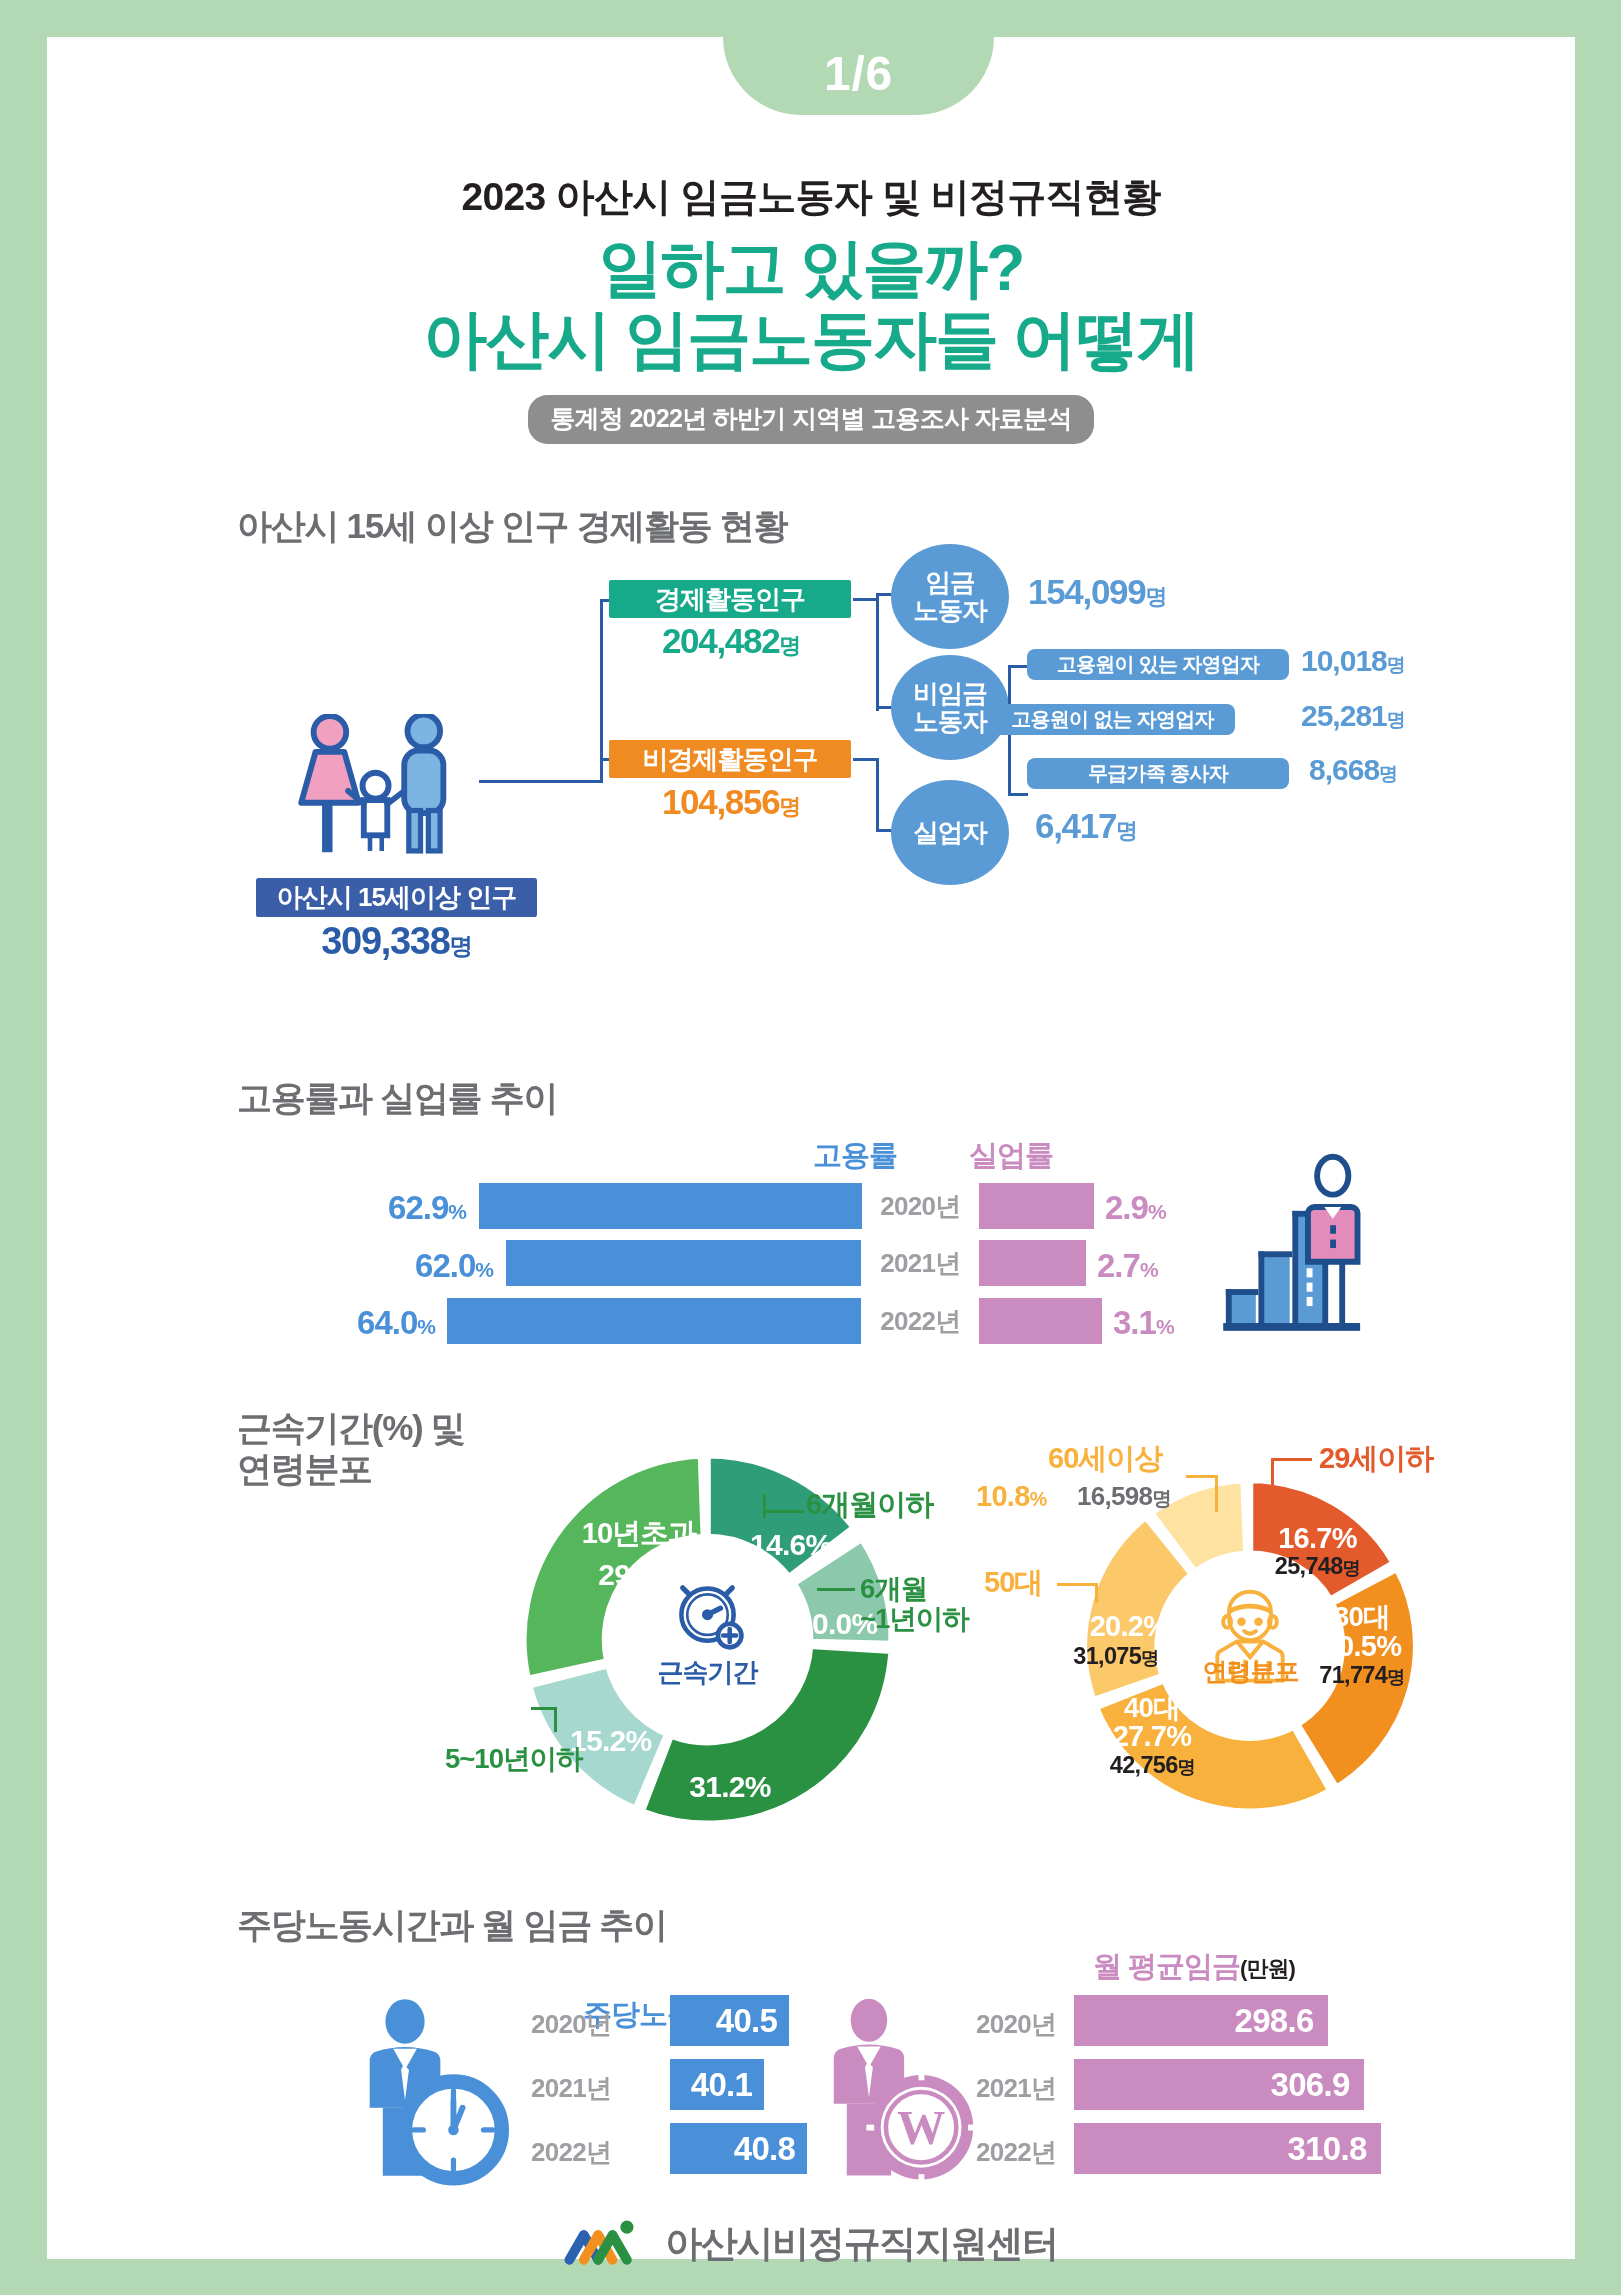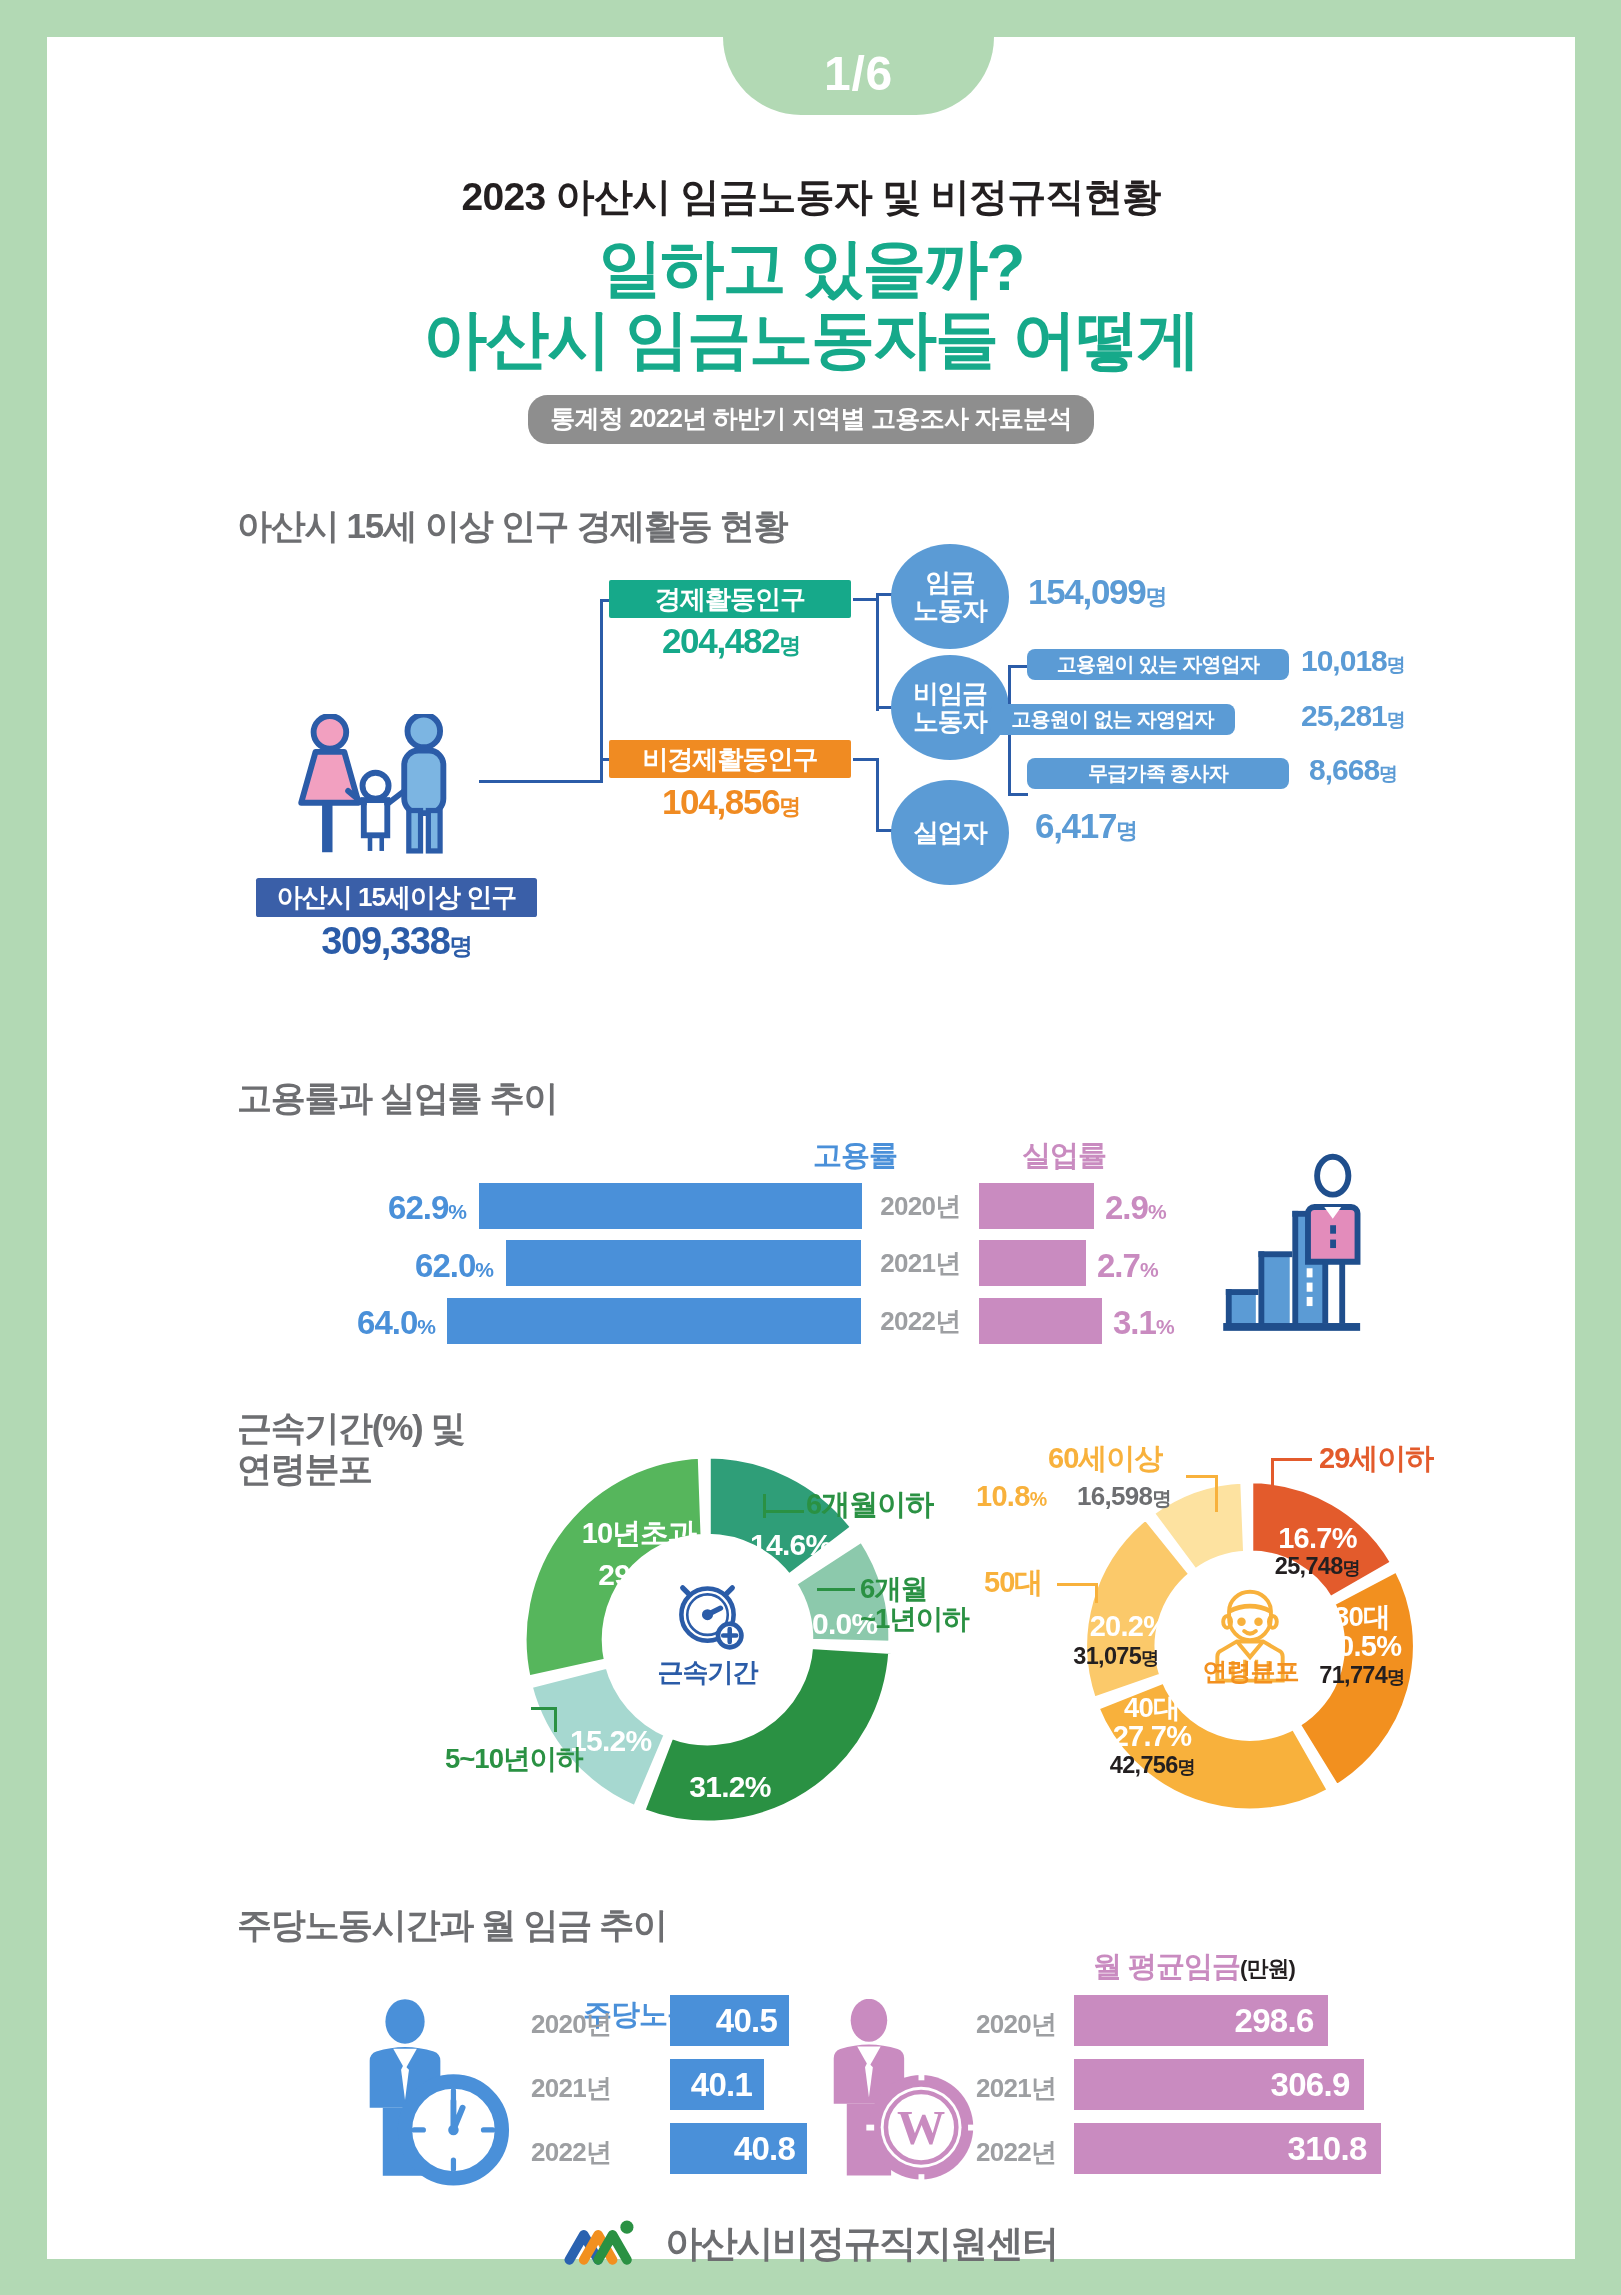--- a/index.html
+++ b/index.html
@@ -117,21 +117,21 @@
   
   .ln{position:absolute;background:#2b5ca8;}
 
   
   .emp{position:absolute;left:0;top:1105px;width:1528px;height:216px;}
   .cap-emp{
     position:absolute;left:713px;top:-6.5px;width:137px;text-align:right;
     color:#4a90d9;font-size:29px;font-weight:800;letter-spacing:-1px;
   }
   .cap-unemp{
-    position:absolute;left:922px;top:-6.5px;width:137px;text-align:right;
+    position:absolute;left:922px;top:-6.5px;width:137px;text-align:left;
     color:#c98bc0;font-size:29px;font-weight:800;letter-spacing:-1px;
   }
   .yearcol{
     position:absolute;left:821px;top:41px;width:105px;
   }
   .yr{
     height:46px;margin-bottom:11.8px;display:flex;align-items:center;justify-content:center;
     color:#9d9fa2;font-size:26px;font-weight:700;letter-spacing:-0.7px;
   }
   .ebar{position:absolute;height:46px;background:#4a90d9;}

